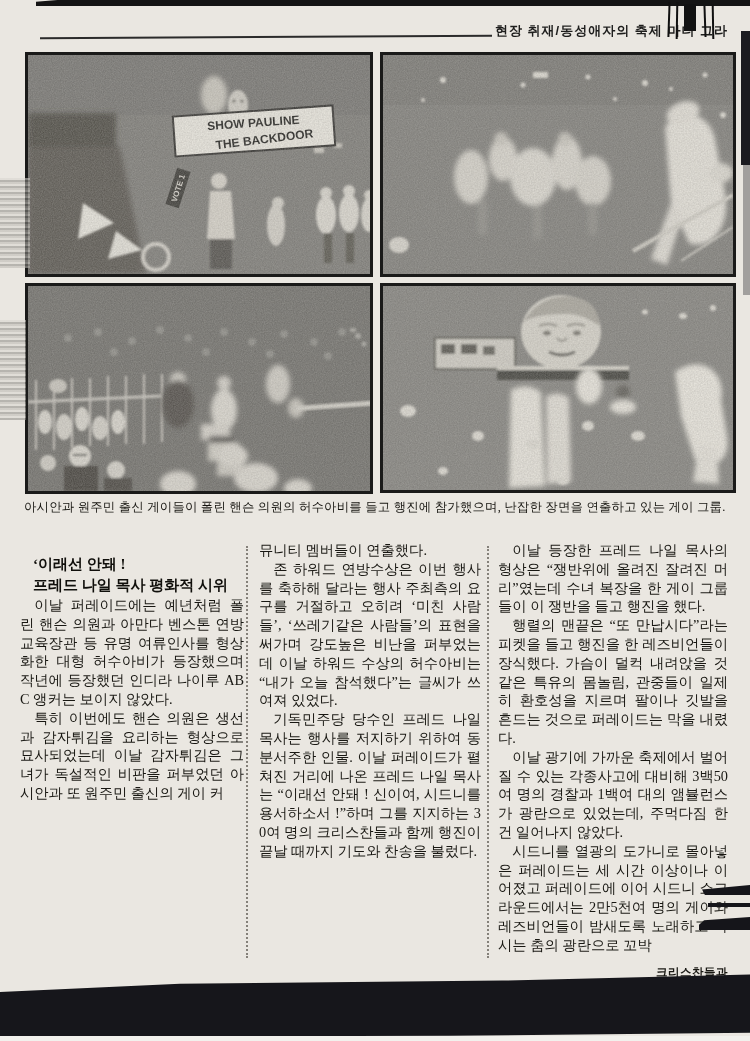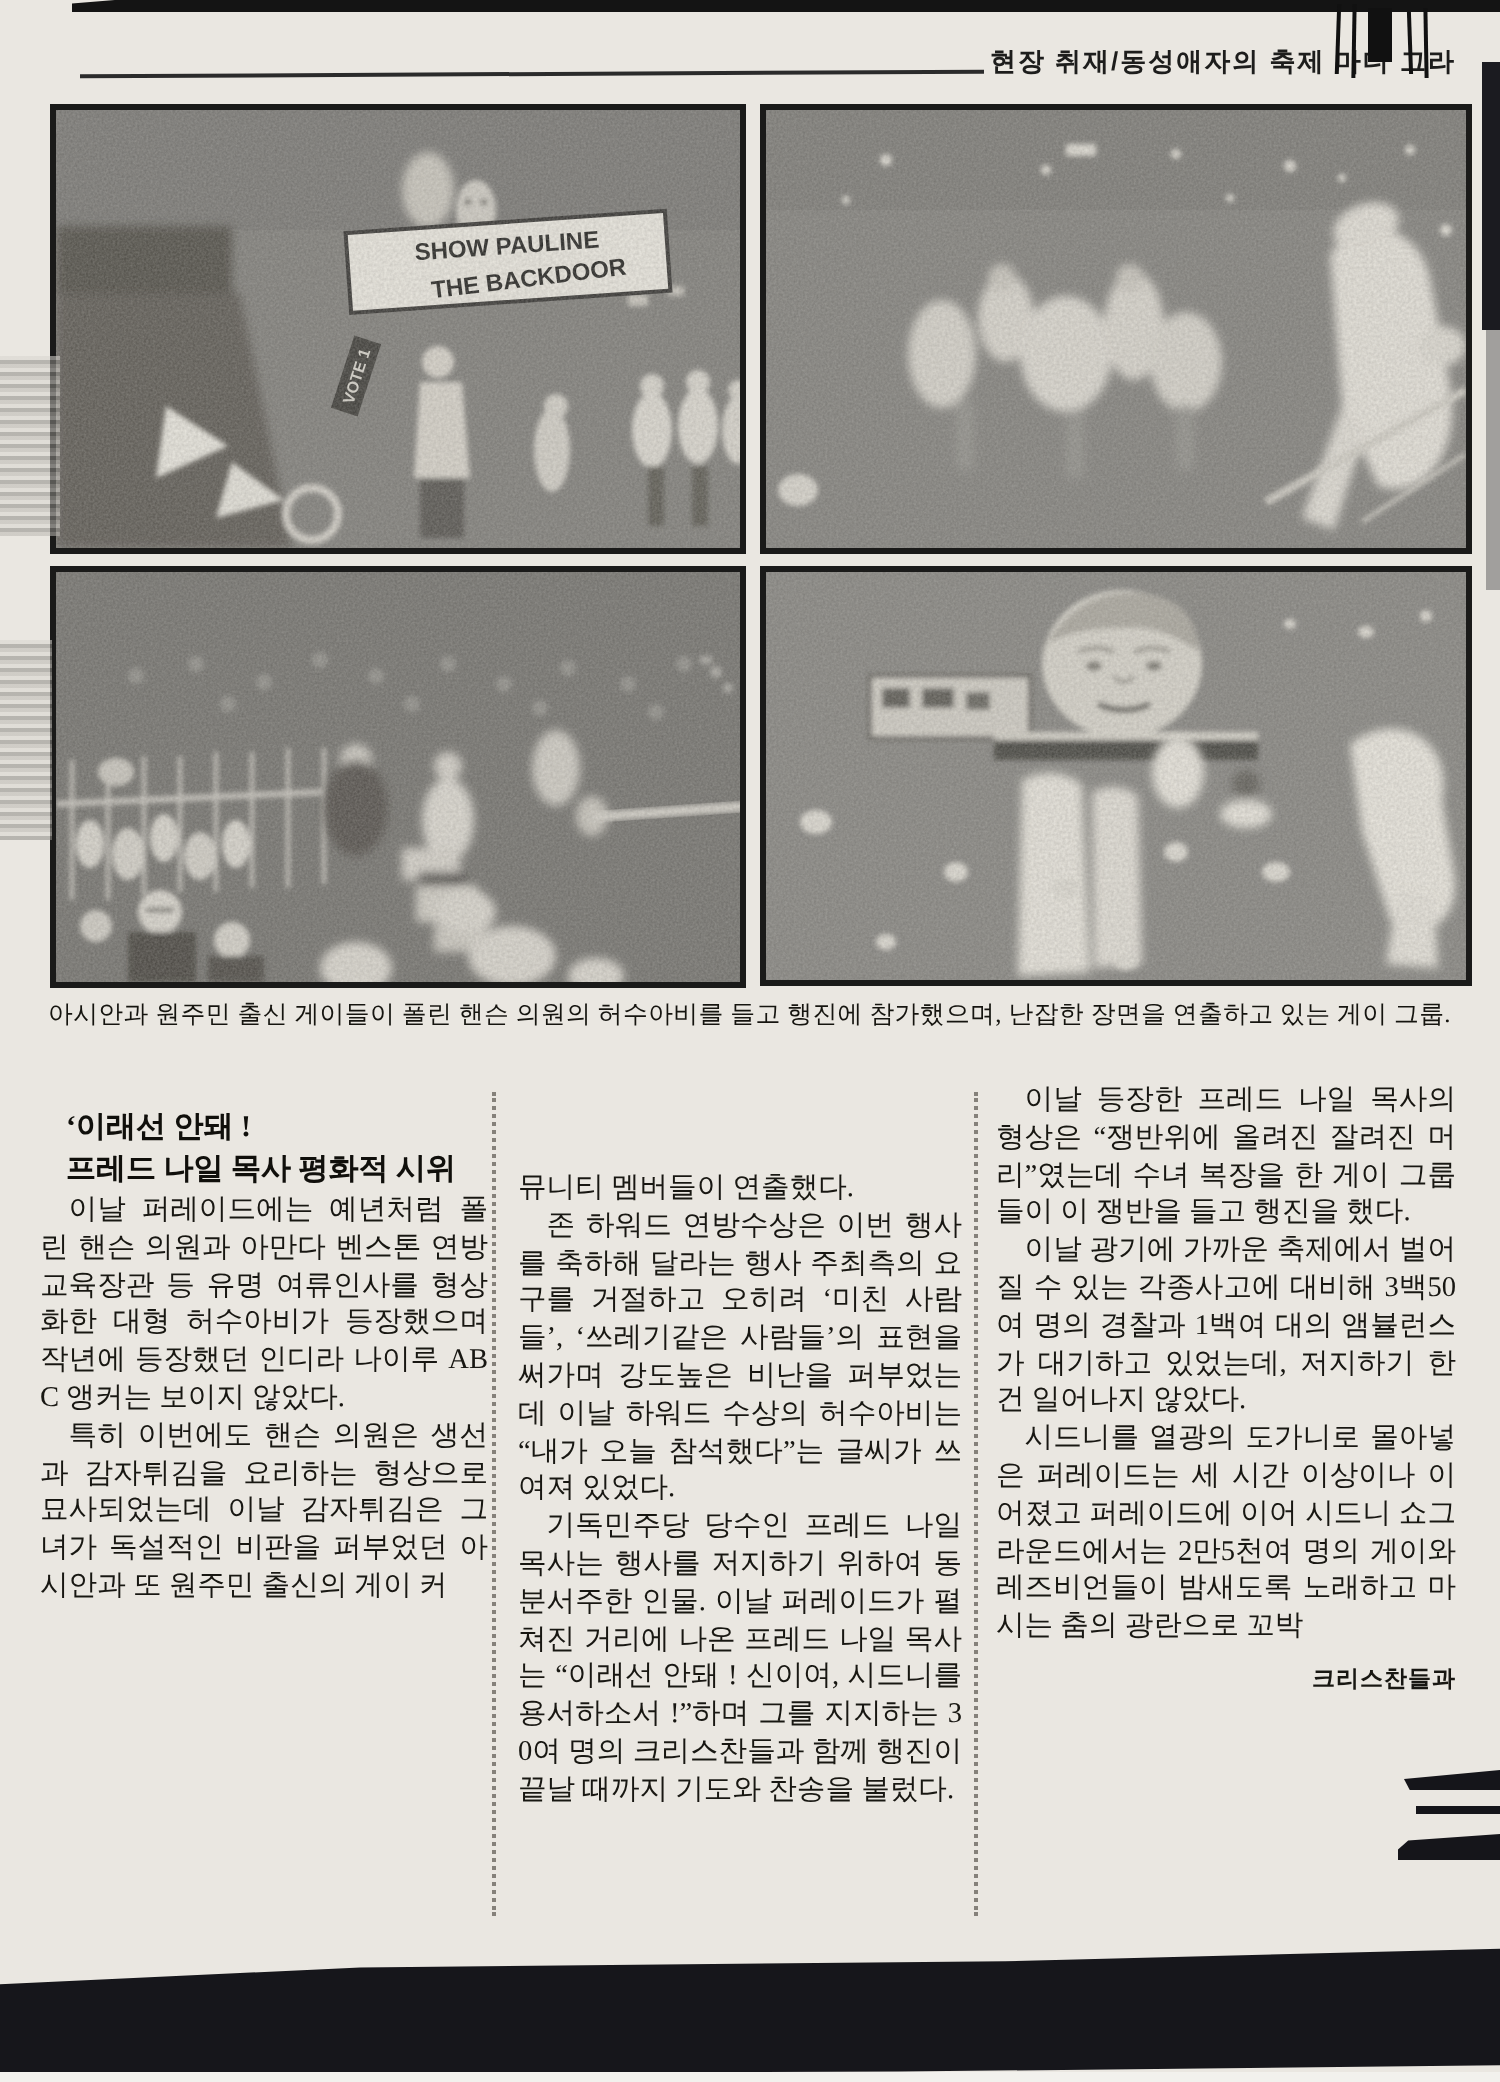--- a/index.html
+++ b/index.html
@@ -20,21 +20,21 @@
   
   #caption{left:24px;top:499px;width:708px;font-size:12.4px;line-height:16.5px;font-weight:normal;
            letter-spacing:.2px;color:#15140f;}
   #caption .cl{text-align:justify;text-align-last:justify;word-break:break-all;}
   #caption .cl:last-child{text-align-last:left;}
 
   
   .col{top:541px;height:428px;font-size:14.3px;line-height:18.8px;text-align:justify;
        word-break:break-all;color:#181712;}
   #col1{left:20px;width:224px;}
-  #col2{left:259px;width:222px;margin-top:44px;}
+  #col2{left:259px;width:222px;}
   #col3{left:498px;width:230px;}
   .col p{margin:0;}
   .col p.ind{text-indent:1em;}
   .subhead{font-weight:bold;font-size:15px;line-height:21px;margin:13px 0 0;padding-left:13px;
            text-align:left;color:#100f0b;}
   .vsep{width:0;border-left:2px dotted #85817a;top:546px;height:412px;}
   #byline{text-align:right;margin-top:8px;font-family:"Liberation Sans","DejaVu Sans",sans-serif;
           font-weight:bold;font-size:11.5px;letter-spacing:.5px;}
 
   
@@ -320,21 +320,22 @@
   <div class="abs col" id="col2">
     <p>뮤니티 멤버들이 연출했다.</p>
     <p class="ind">존 하워드 연방수상은 이번 행사를 축하해 달라는 행사 주최측의 요구를 거절하고 오히려 ‘미친 사람들’, ‘쓰레기같은 사람들’의 표현을 써가며 강도높은 비난을 퍼부었는데 이날 하워드 수상의 허수아비는 “내가 오늘 참석했다”는 글씨가 쓰여져 있었다.</p>
     <p class="ind">기독민주당 당수인 프레드 나일 목사는 행사를 저지하기 위하여 동분서주한 인물. 이날 퍼레이드가 펼쳐진 거리에 나온 프레드 나일 목사는 “이래선 안돼 ! 신이여, 시드니를 용서하소서 !”하며 그를 지지하는 30여 명의 크리스찬들과 함께 행진이 끝날 때까지 기도와 찬송을 불렀다.</p>
   </div>
 
   <div class="abs vsep" style="left:487px;"></div>
 
   <div class="abs col" id="col3">
     <p class="ind">이날 등장한 프레드 나일 목사의 형상은 “쟁반위에 올려진 잘려진 머리”였는데 수녀 복장을 한 게이 그룹들이 이 쟁반을 들고 행진을 했다.</p>
-    <p class="ind">이날 광기에 가까운 축제에서 벌어질 수 있는 각종사고에 대비해 3백50여 명의 경찰과 1백여 대의 앰뷸런스가 대기하고 있었는데, 저지하기 한 건 일어나지 않았다.</p>
+    <p class="ind">행렬의 맨끝은 “또 만납시다”라는 피켓을 들고 행진을 한 레즈비언들이 장식했다. 가슴이 덜컥 내려앉을 것 같은 특유의 몸놀림, 관중들이 일제히 환호성을 지르며 팔이나 깃발을 흔드는 것으로 퍼레이드는 막을 내렸다.</p>
+    <p class="ind">이날 광기에 가까운 축제에서 벌어질 수 있는 각종사고에 대비해 3백50여 명의 경찰과 1백여 대의 앰뷸런스가 광란으로 있었는데, 주먹다짐 한 건 일어나지 않았다.</p>
     <p class="ind">시드니를 열광의 도가니로 몰아넣은 퍼레이드는 세 시간 이상이나 이어졌고 퍼레이드에 이어 시드니 쇼그라운드에서는 2만5천여 명의 게이와 레즈비언들이 밤새도록 노래하고 마시는 춤의 광란으로 꼬박</p>
     <div id="byline">크리스찬들과</div>
   </div>
 
   <div class="abs inkmark" id="ink1"></div>
   <div class="abs inkmark" id="ink2"></div>
   <div class="abs inkmark" id="ink3"></div>
 
   <div class="abs" id="bottom-band">
     <div class="band"></div>

